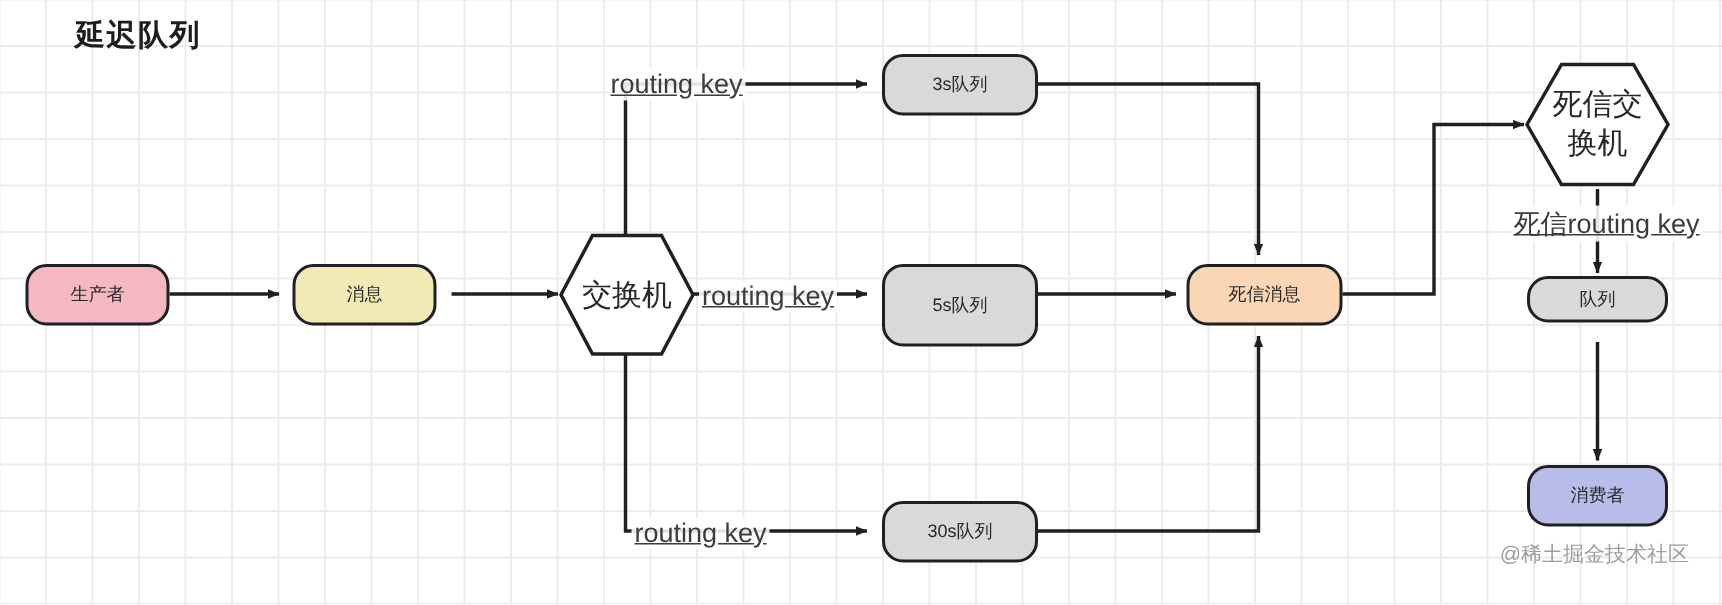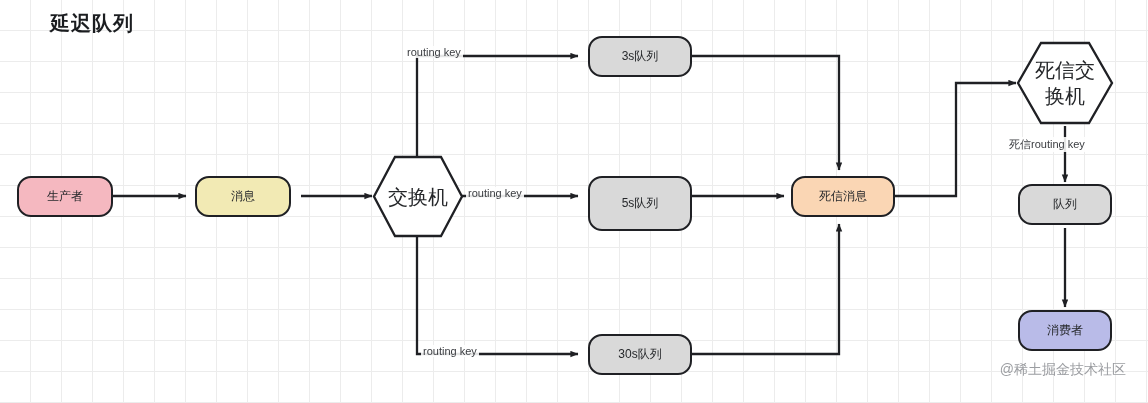--- a/index.html
+++ b/index.html
@@ -53,26 +53,27 @@
     align-items: center;
     justify-content: center;
     text-align: center;
     font-size: 20px;
     color: #26282b;
     line-height: 1.3;
     padding: 0 14px;
   }
   .edge-label {
     position: absolute;
-    font-size: 11px;
+    font-size: 18px;
     color: #3a3c40;
     white-space: nowrap;
     background: rgba(255,255,255,0.88);
     padding: 0 2px;
     z-index: 4;
+    text-decoration: underline;
   }
   #diagram-title {
     position: absolute;
     left: 30px;
     top: 10px;
     font-size: 20px;
     font-weight: bold;
     color: #1b1d20;
     letter-spacing: 1px;
     z-index: 5;
@@ -158,21 +159,21 @@
     <span>死信消息</span>
   </div>
 
   <div class="hexwrap" style="left:1016px; top:41px; width:98px; height:84px;">
     <svg width="98" height="84" viewBox="0 0 98 84">
       <polygon points="25,2 73,2 96,42 73,82 25,82 2,42" fill="#ffffff" stroke="#1f2024" stroke-width="2.3"></polygon>
     </svg>
     <div class="hexlabel">死信交换机</div>
   </div>
 
-  <div class="node rrect" style="left:1018px; top:184px; width:94px; height:41px; background:#d9d9d9;">
+  <div class="node rrect" style="left:1018px; top:184px; width:94px; height:31px; background:#d9d9d9;">
     <span>队列</span>
   </div>
 
   <div class="node rrect" style="left:1018px; top:310px; width:94px; height:41px; background:#b9bbe8;">
     <span>消费者</span>
   </div>
 
   <div class="edge-label" style="left:405px; top:46px;">routing key</div>
 
   <div class="edge-label" style="left:466px; top:187px;">routing key</div>

